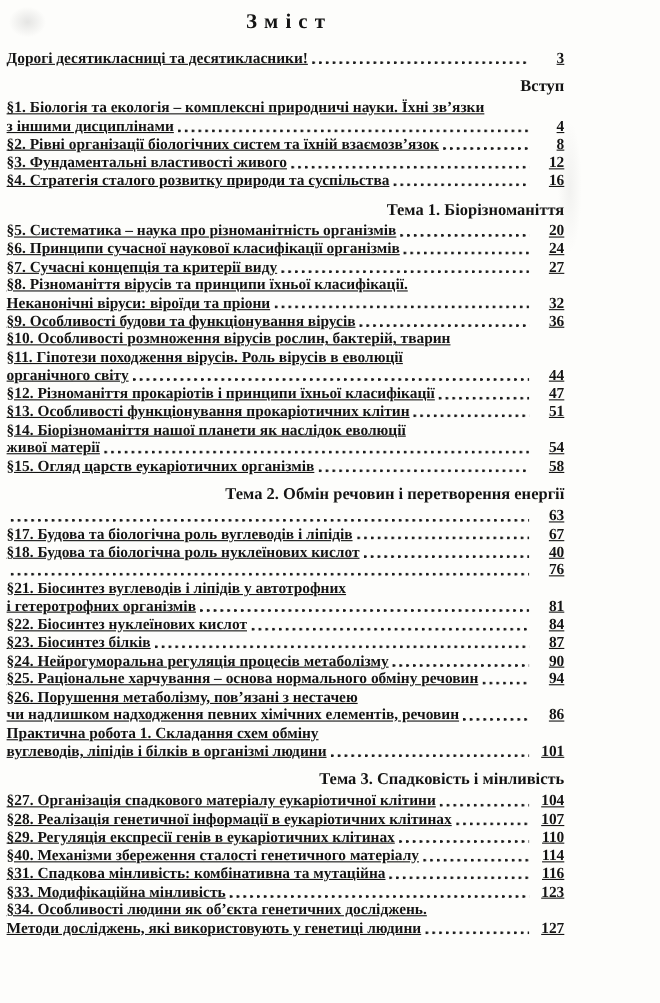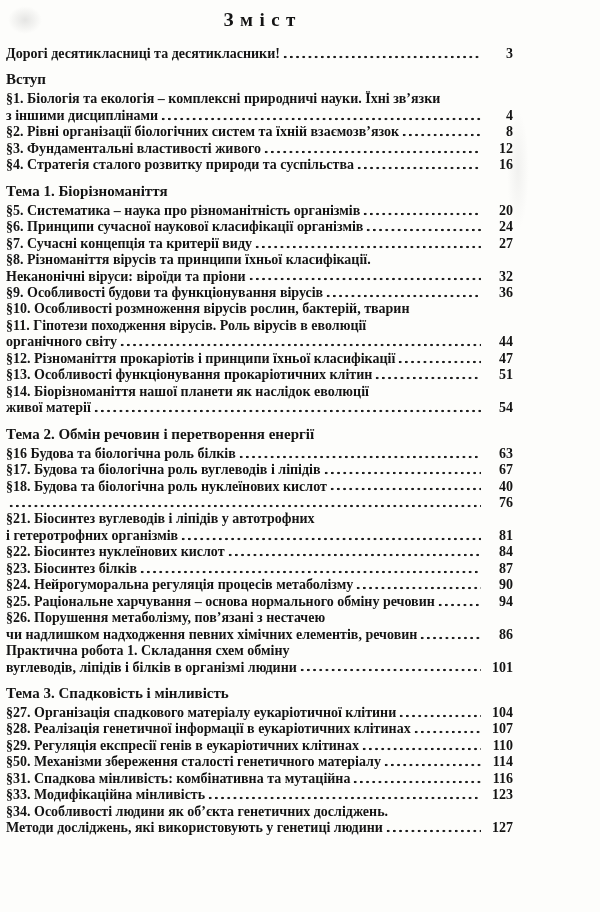--- a/index.html
+++ b/index.html
@@ -21,32 +21,33 @@
     margin: 0 0 14px 0;
     text-align: center;
     font-size: 19px;
     line-height: 24px;
     font-weight: 700;
     letter-spacing: 0.34em;
     text-indent: 0.34em;
   }
   .section-heading {
     margin: 9px 0 3px 0;
-    text-align: left;
+    text-align: right;
     font-size: 15px;
     line-height: 17px;
     font-weight: 700;
   }
   .row {
     display: flex;
     align-items: stretch;
     font-size: 14px;
     line-height: 16.45px;
     font-weight: 600;
     white-space: nowrap;
+    text-decoration: underline;
   }
   .entry-text { flex: 0 0 auto; }
   .dots {
     flex: 1 1 auto;
     min-width: 10px;
     margin: 0 6px 0 3px;
     background-image: radial-gradient(circle at 2px 2px, #1c1c1c 1.15px, rgba(0,0,0,0) 1.55px);
     background-size: 6.2px 4px;
     background-repeat: repeat-x;
     background-position: left calc(100% - 3.5px);
@@ -157,23 +158,27 @@
         <span class="pageno">51</span>
       </div>
       <div class="row">
         <span class="entry-text">§14. Біорізноманіття нашої планети як наслідок еволюції</span>
       </div>
       <div class="row">
         <span class="entry-text">живої матерії</span>
         <span class="dots"></span>
         <span class="pageno">54</span>
       </div>
+      <div class="row">
+        <span class="entry-text">§15. Огляд царств еукаріотичних організмів</span>
+        <span class="dots"></span>
+        <span class="pageno">58</span>
+      </div>
       <h2 class="section-heading">Тема 2. Обмін речовин і перетворення енергії</h2>
       <div class="row">
-        <span class="entry-text">§16 Будова та біологічна роль білків</span>
         <span class="dots"></span>
         <span class="pageno">63</span>
       </div>
       <div class="row">
         <span class="entry-text">§17. Будова та біологічна роль вуглеводів і ліпідів</span>
         <span class="dots"></span>
         <span class="pageno">67</span>
       </div>
       <div class="row">
         <span class="entry-text">§18. Будова та біологічна роль нуклеїнових кислот</span>
@@ -238,21 +243,21 @@
         <span class="entry-text">§28. Реалізація генетичної інформації в еукаріотичних клітинах</span>
         <span class="dots"></span>
         <span class="pageno">107</span>
       </div>
       <div class="row">
         <span class="entry-text">§29. Регуляція експресії генів в еукаріотичних клітинах</span>
         <span class="dots"></span>
         <span class="pageno">110</span>
       </div>
       <div class="row">
-        <span class="entry-text">§50. Механізми збереження сталості генетичного матеріалу</span>
+        <span class="entry-text">§40. Механізми збереження сталості генетичного матеріалу</span>
         <span class="dots"></span>
         <span class="pageno">114</span>
       </div>
       <div class="row">
         <span class="entry-text">§31. Спадкова мінливість: комбінативна та мутаційна</span>
         <span class="dots"></span>
         <span class="pageno">116</span>
       </div>
       <div class="row">
         <span class="entry-text">§33. Модифікаційна мінливість</span>

